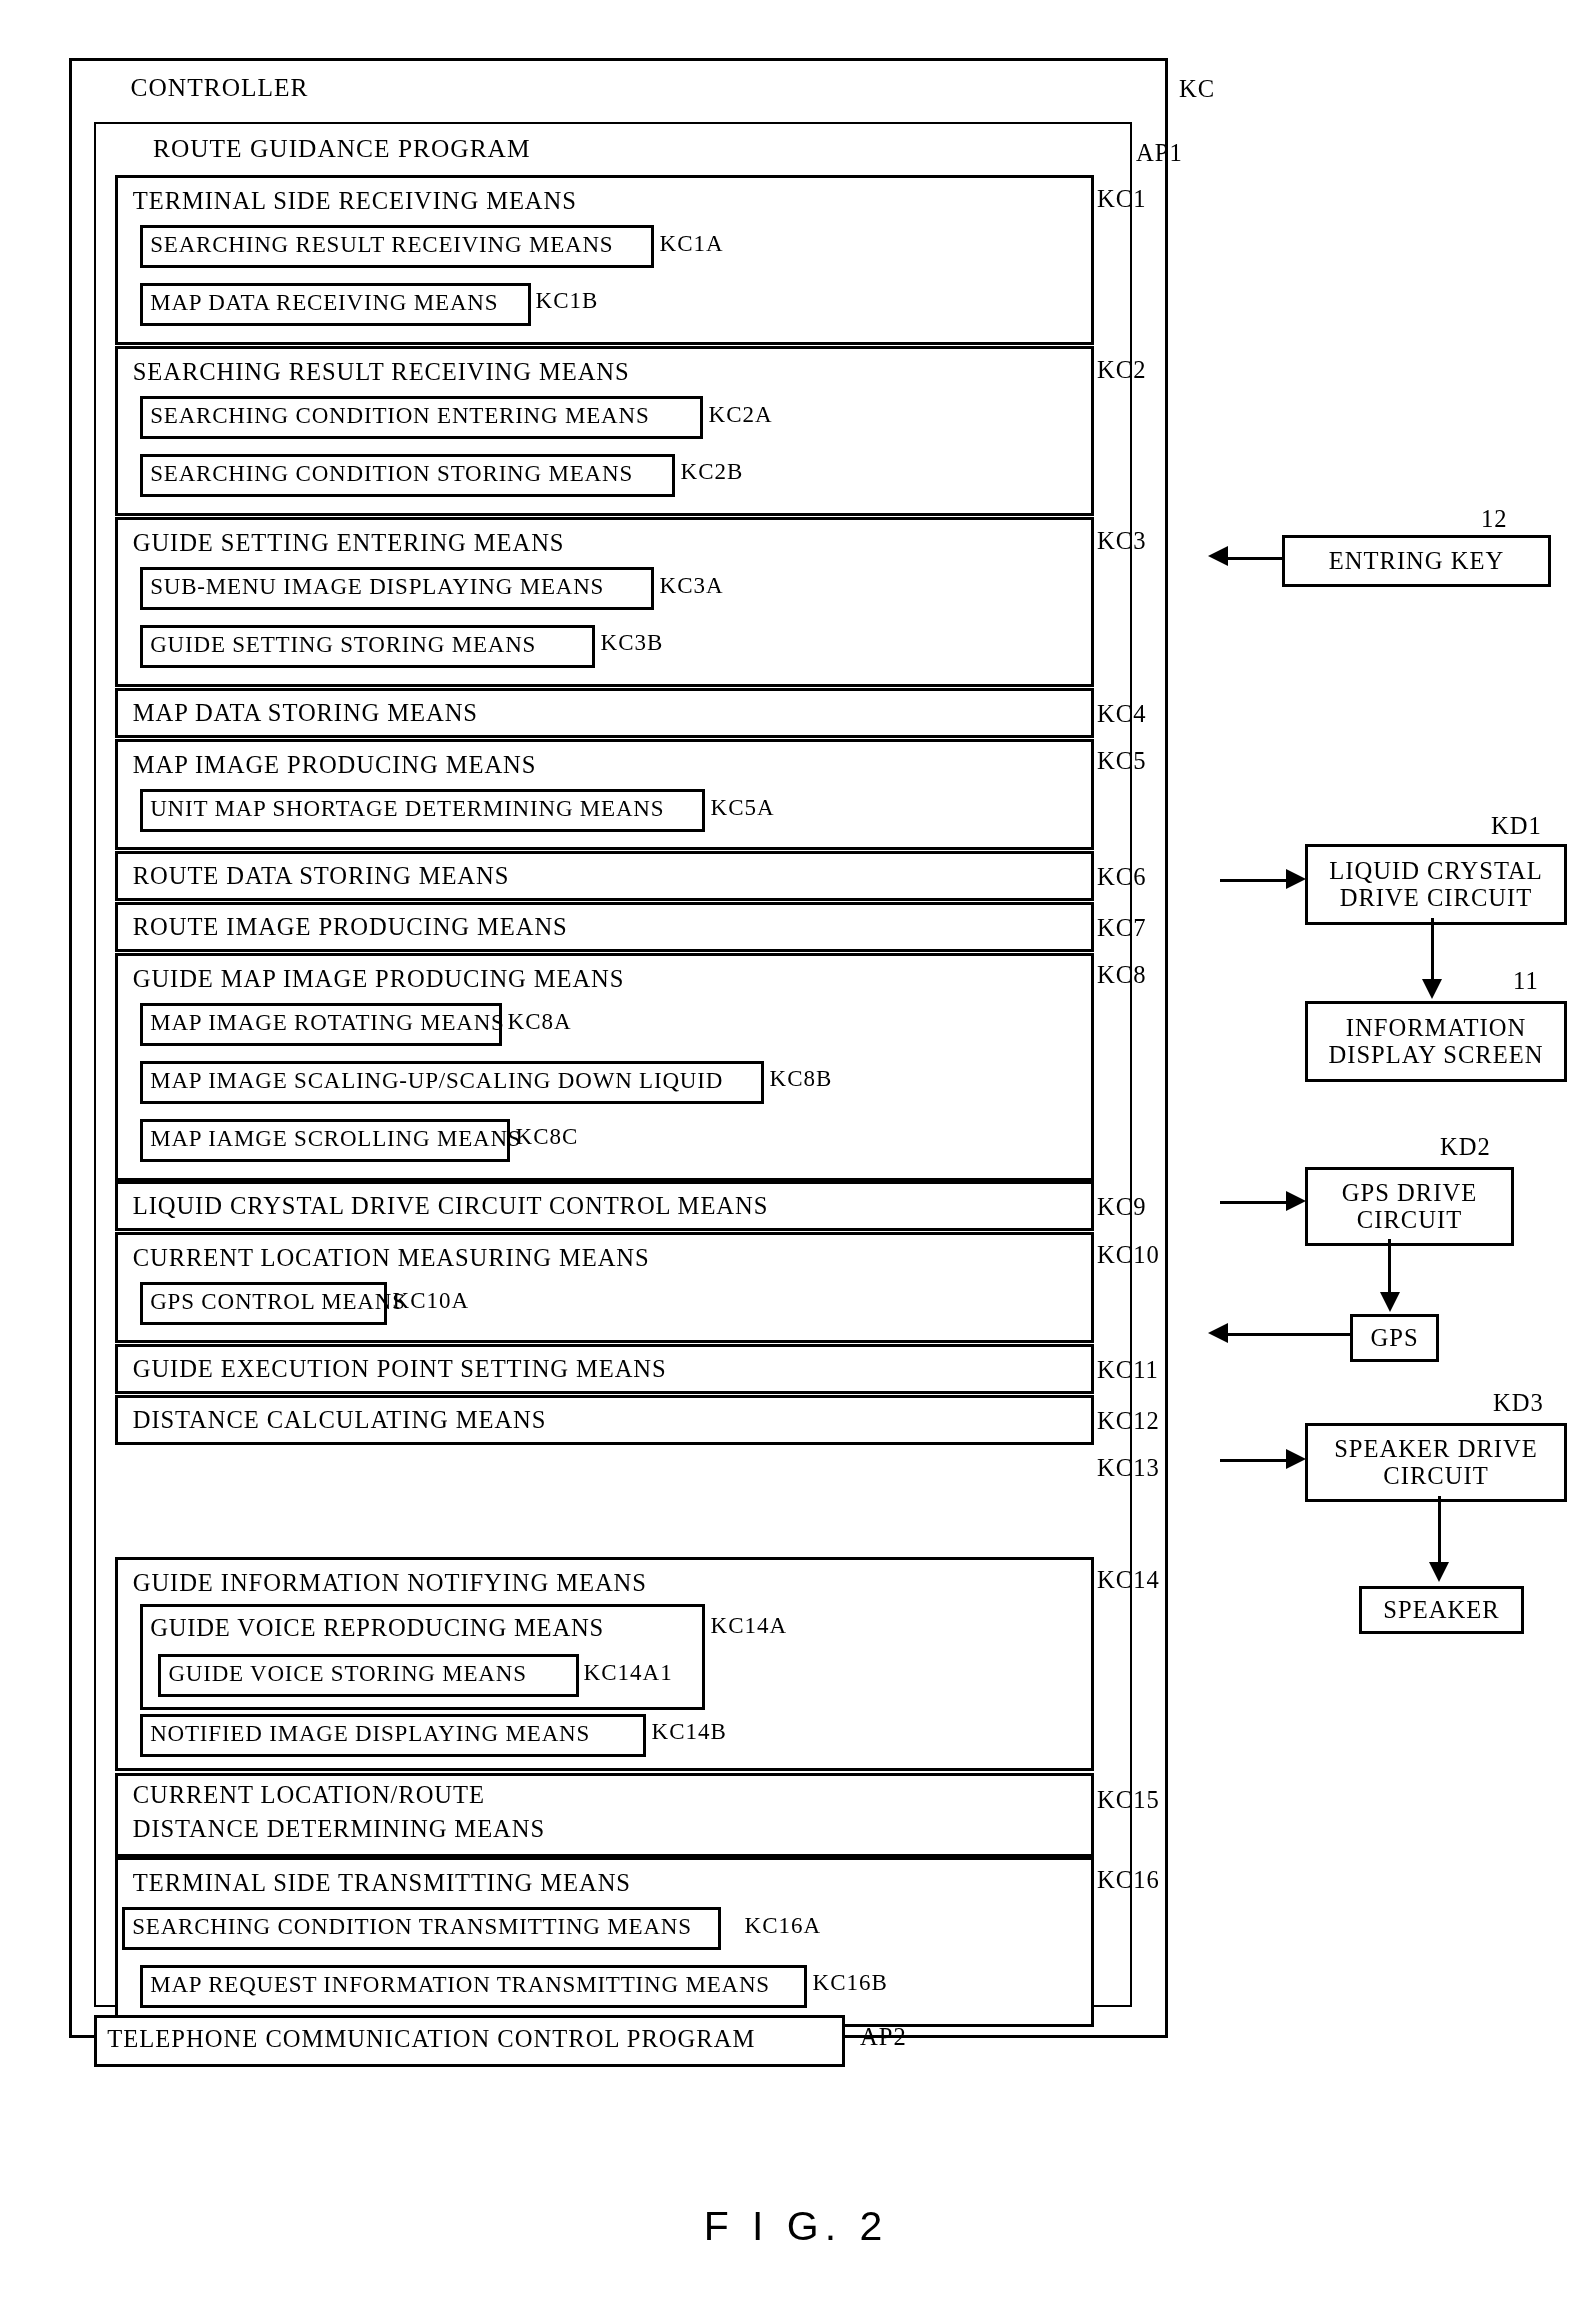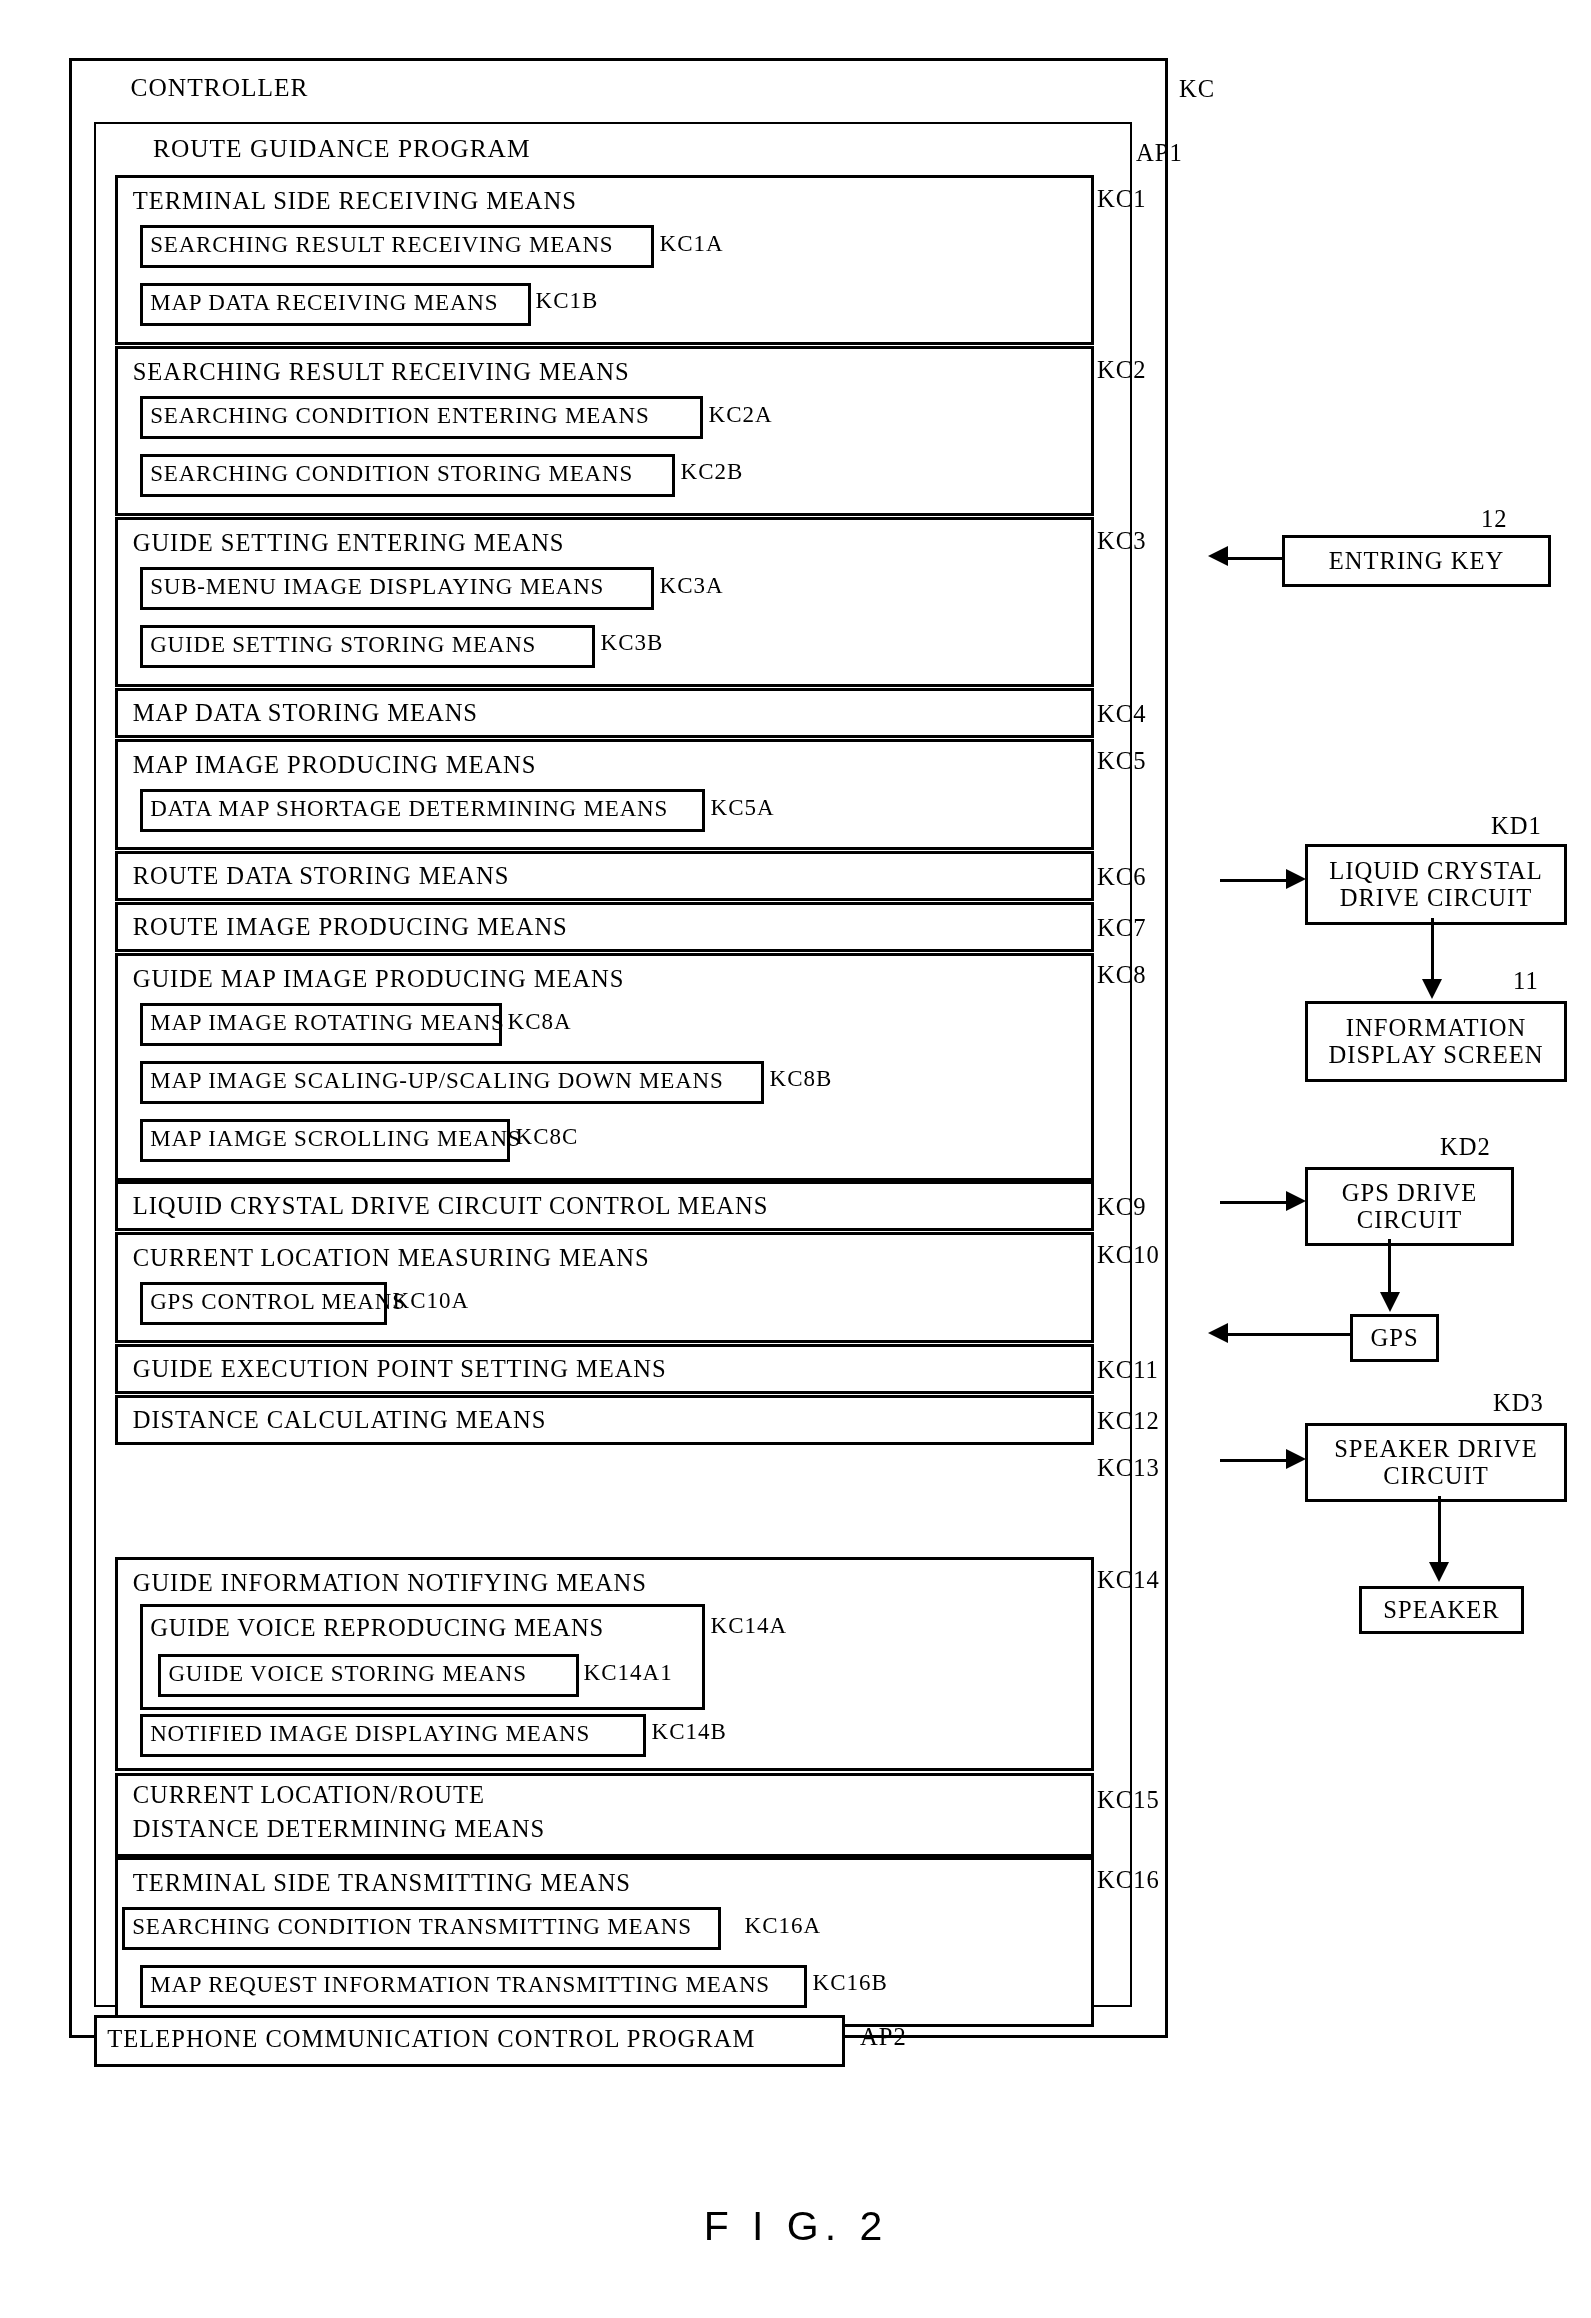--- a/index.html
+++ b/index.html
@@ -105,21 +105,21 @@
     <div class="tag" style="left:1001px;top:403px;">KC3</div>
 
     <div class="kc" style="top:564px;height:44px;">
       <div class="hdr" style="top:7.6px;">MAP DATA STORING MEANS</div>
     </div>
     <div class="tag" style="left:1001px;top:576px;">KC4</div>
 
     <div class="kc" style="top:615px;height:105px;">
       <div class="hdr">MAP IMAGE PRODUCING MEANS</div>
       <div class="sub" style="left:22px;top:47px;width:559px;">
-        <span>DATA MAP SHORTAGE DETERMINING MEANS</span>
+        <span>UNIT MAP SHORTAGE DETERMINING MEANS</span>
       </div>
       <div class="tag sm" style="left:593px;top:53px;">KC5A</div>
     </div>
     <div class="tag" style="left:1001px;top:623px;">KC5</div>
 
     <div class="kc" style="top:727px;height:44px;">
       <div class="hdr" style="top:7.6px;">ROUTE DATA STORING MEANS</div>
     </div>
     <div class="tag" style="left:1001px;top:739px;">KC6</div>
 
@@ -128,21 +128,21 @@
     </div>
     <div class="tag" style="left:1001px;top:790px;">KC7</div>
 
     <div class="kc" style="top:829px;height:222px;">
       <div class="hdr">GUIDE MAP IMAGE PRODUCING MEANS</div>
       <div class="sub" style="left:22px;top:47px;width:356px;">
         <span>MAP IMAGE ROTATING MEANS</span>
       </div>
       <div class="tag sm" style="left:390px;top:53px;">KC8A</div>
       <div class="sub" style="left:22px;top:105px;width:618px;">
-        <span>MAP IMAGE SCALING-UP/SCALING DOWN MEANS</span>
+        <span>MAP IMAGE SCALING-UP/SCALING DOWN LIQUID</span>
       </div>
       <div class="tag sm" style="left:652px;top:110px;">KC8B</div>
       <div class="sub" style="left:22px;top:163px;width:364px;">
         <span>MAP IAMGE SCROLLING MEANS</span>
       </div>
       <div class="tag sm" style="left:398px;top:168px;">KC8C</div>
     </div>
     <div class="tag" style="left:1001px;top:837px;">KC8</div>
 
     <div class="kc" style="top:1057px;height:44px;">

